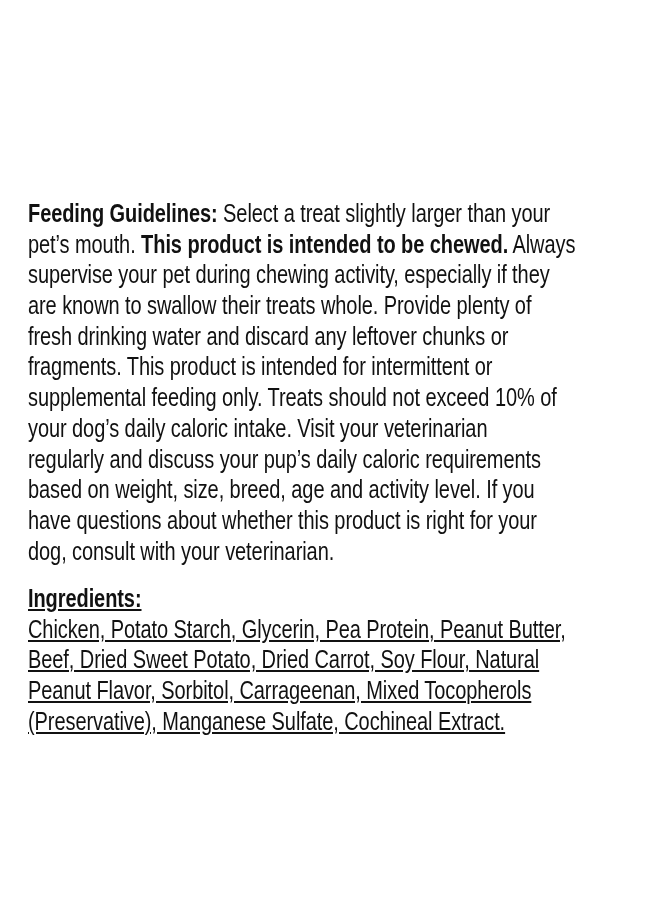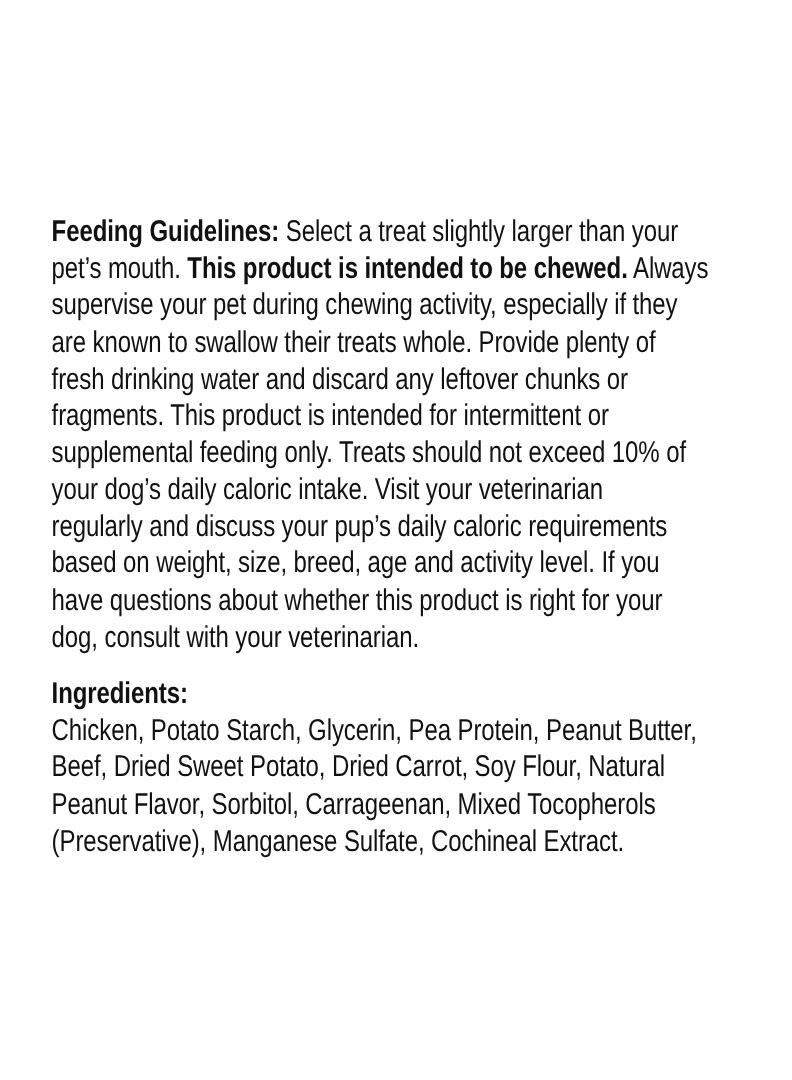--- a/index.html
+++ b/index.html
@@ -10,36 +10,37 @@
     body {
       width: 660px;
       height: 900px;
       position: relative;
       overflow: hidden;
       font-family: "Liberation Sans", sans-serif;
       color: #111111;
     }
     .block {
       position: absolute;
-      left: 43px;
+      left: 28px;
       width: 600px;
+      margin-top: 20px;
     }
     .line {
       display: block;
       height: 30.7px;
       line-height: 30.7px;
       font-size: 25px;
       white-space: nowrap;
       transform-origin: 0 50%;
       transform: scaleX(0.80);
       letter-spacing: -0.1px;
     }
     .b { font-weight: bold; }
     #feeding { top: 178px; }
-    #ingredients { top: 563px; }
+    #ingredients { top: 563px; text-decoration: underline; }
   </style>
 </head>
 <body>
 
 <div class="block" id="feeding">
   <span class="line">
     <span class="b">Feeding Guidelines:</span><span> Select a treat slightly larger than your</span>
   </span>
   <span class="line">
     <span>pet’s mouth. </span><span class="b">This product is intended to be chewed.</span><span> Always</span>

